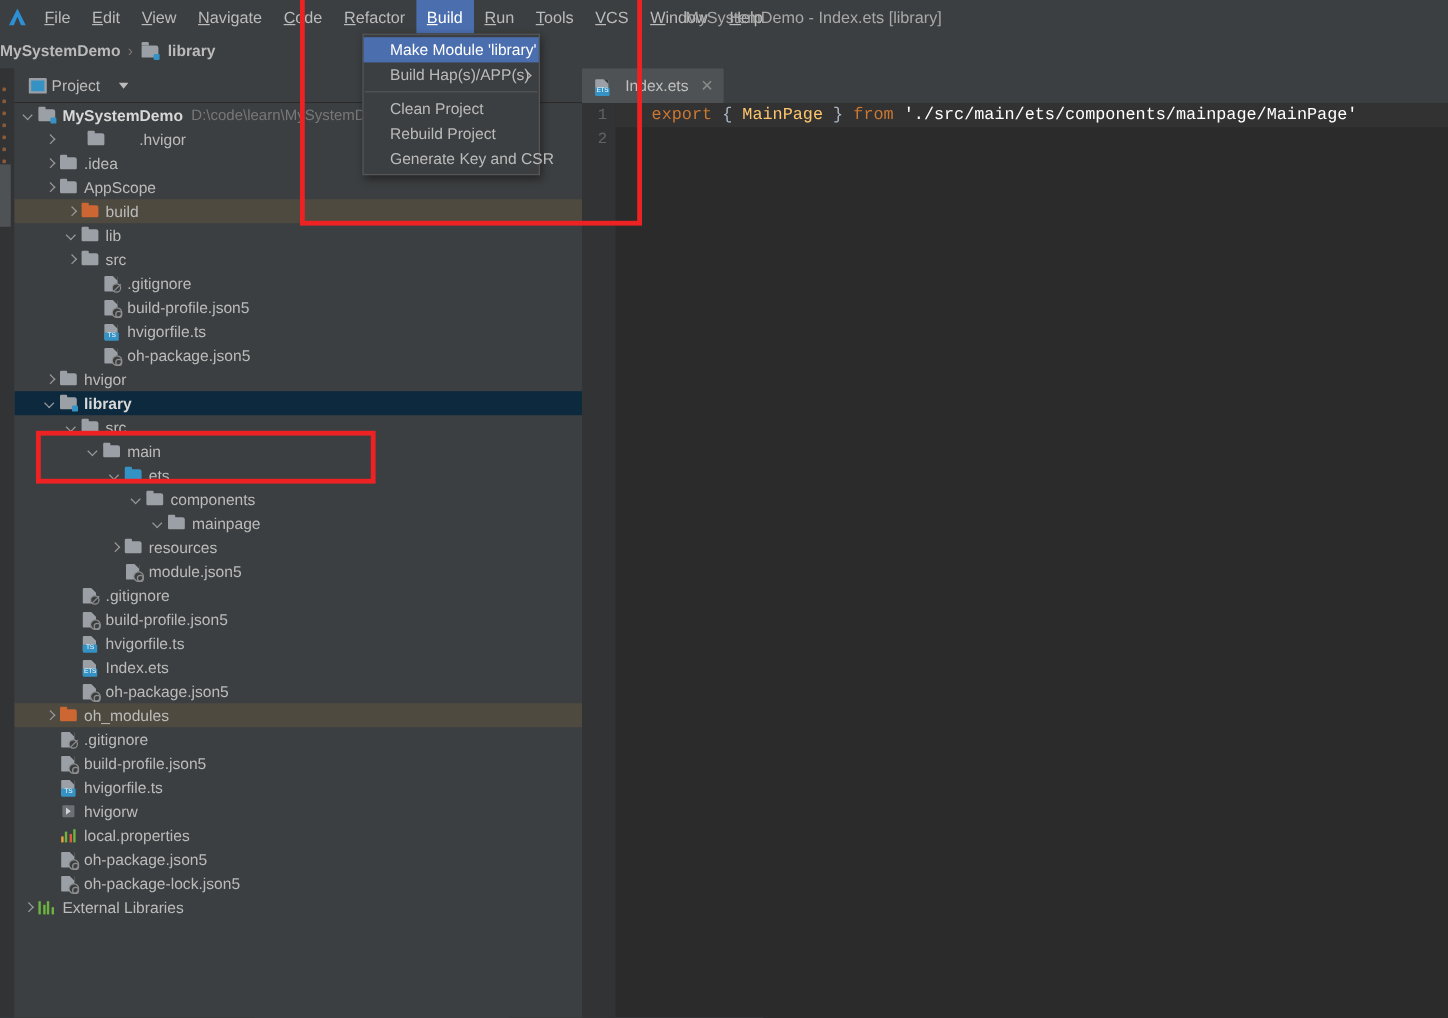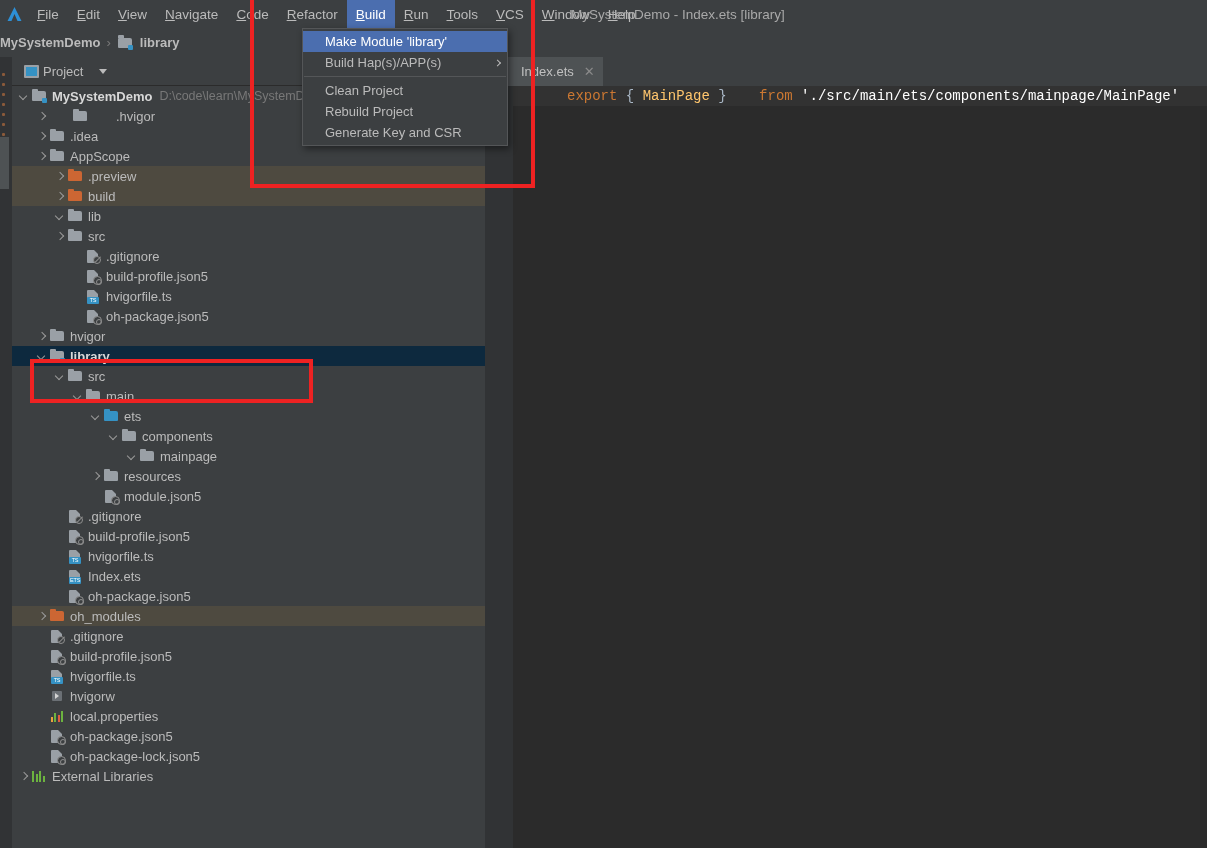--- a/index.html
+++ b/index.html
@@ -141,26 +141,26 @@
   .gutter {
     position: absolute; left: 0; top: 0; width: 28px; height: 762px; background: #313335;
   }
   .gutter .gl {
     height: 20px; line-height: 20px; text-align: right; padding-right: 7px;
     font-family: "Liberation Mono", monospace; font-size: 13px; color: #606366;
   }
   .codearea { position: absolute; left: 28px; top: 0; right: 0; height: 762px; }
   .cline { height: 20px; line-height: 20px; padding-left: 30px;
     font-family: "Liberation Mono", monospace; font-size: 14px; white-space: pre; }
-  .kw { color: #cc7832; margin-left: 24px; } .br { color: #a9b7c6; } .id { color: #ffc66d; } .pth { color: #ffffff; }
+  .kw { color: #cc7832; } .br { color: #a9b7c6; } .id { color: #ffc66d; } .pth { color: #ffffff; }
   .cline-hl { background: #323232; }
 
   
   .dropdown {
-    position: absolute; left: 302px; top: 28px; width: 206px;
+    position: absolute; left: 302px; top: 28px; width: 148px;
     background: #3c3f41; border: 1px solid #545658; padding: 2px 0;
     box-shadow: 2px 3px 7px rgba(0,0,0,0.45); z-index: 40;
   }
   .dd-item {
     height: 21px; display: flex; align-items: center; padding: 0 8px 0 22px;
     font-size: 13px; color: #bbbbbb; position: relative; white-space: nowrap;
   }
   .dd-item.hov { background: #4b6eaf; color: #ffffff; }
   .dd-sub {
     position: absolute; right: 7px; top: 50%; transform: translateY(-50%) rotate(45deg);
@@ -287,27 +287,20 @@
         <span class="ico">
           <span class="fld"></span>
         </span>
         <span class="lbl">AppScope</span>
       </div>
       <div class="row hl" style="padding-left: 42px;">
         <span class="arrow r"></span>
         <span class="ico">
           <span class="fld orange"></span>
         </span>
-        <span class="lbl">.preview</span>
-      </div>
-      <div class="row hl" style="padding-left: 42px;">
-        <span class="arrow r"></span>
-        <span class="ico">
-          <span class="fld orange"></span>
-        </span>
         <span class="lbl">build</span>
       </div>
       <div class="row" style="padding-left: 42px;">
         <span class="arrow d"></span>
         <span class="ico">
           <span class="fld"></span>
         </span>
         <span class="lbl">lib</span>
       </div>
       <div class="row" style="padding-left: 42px;">

